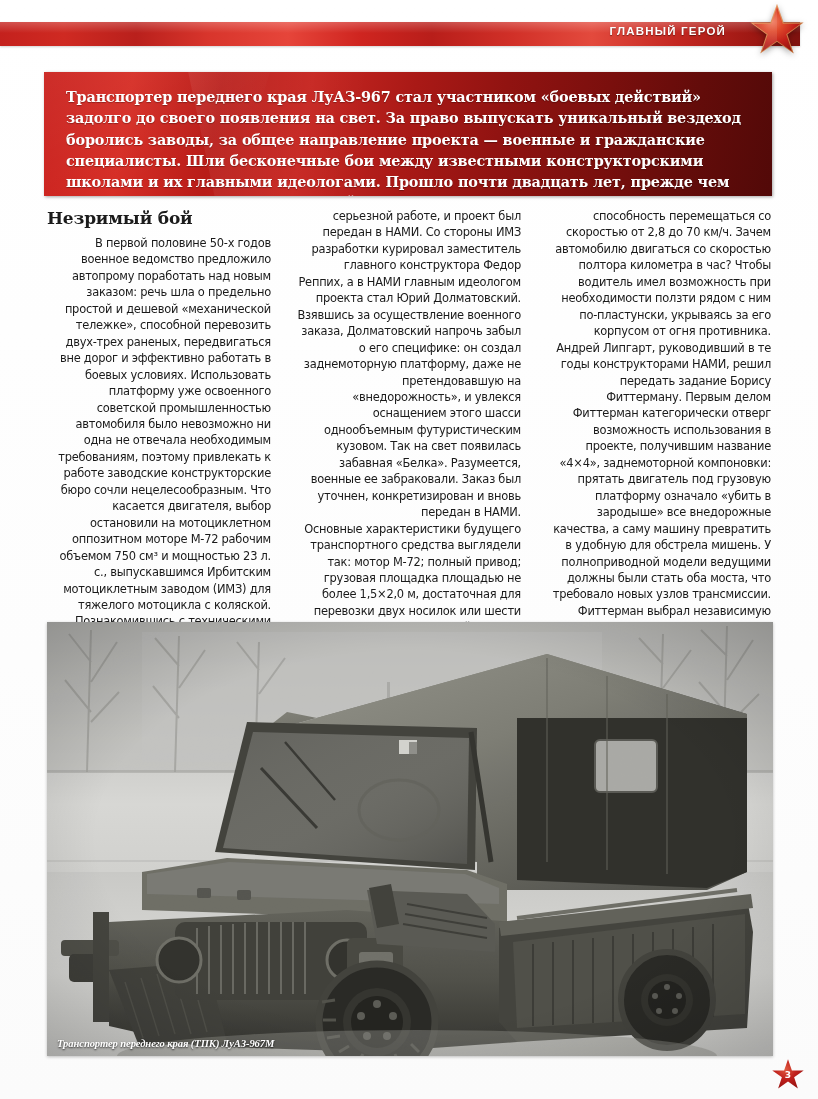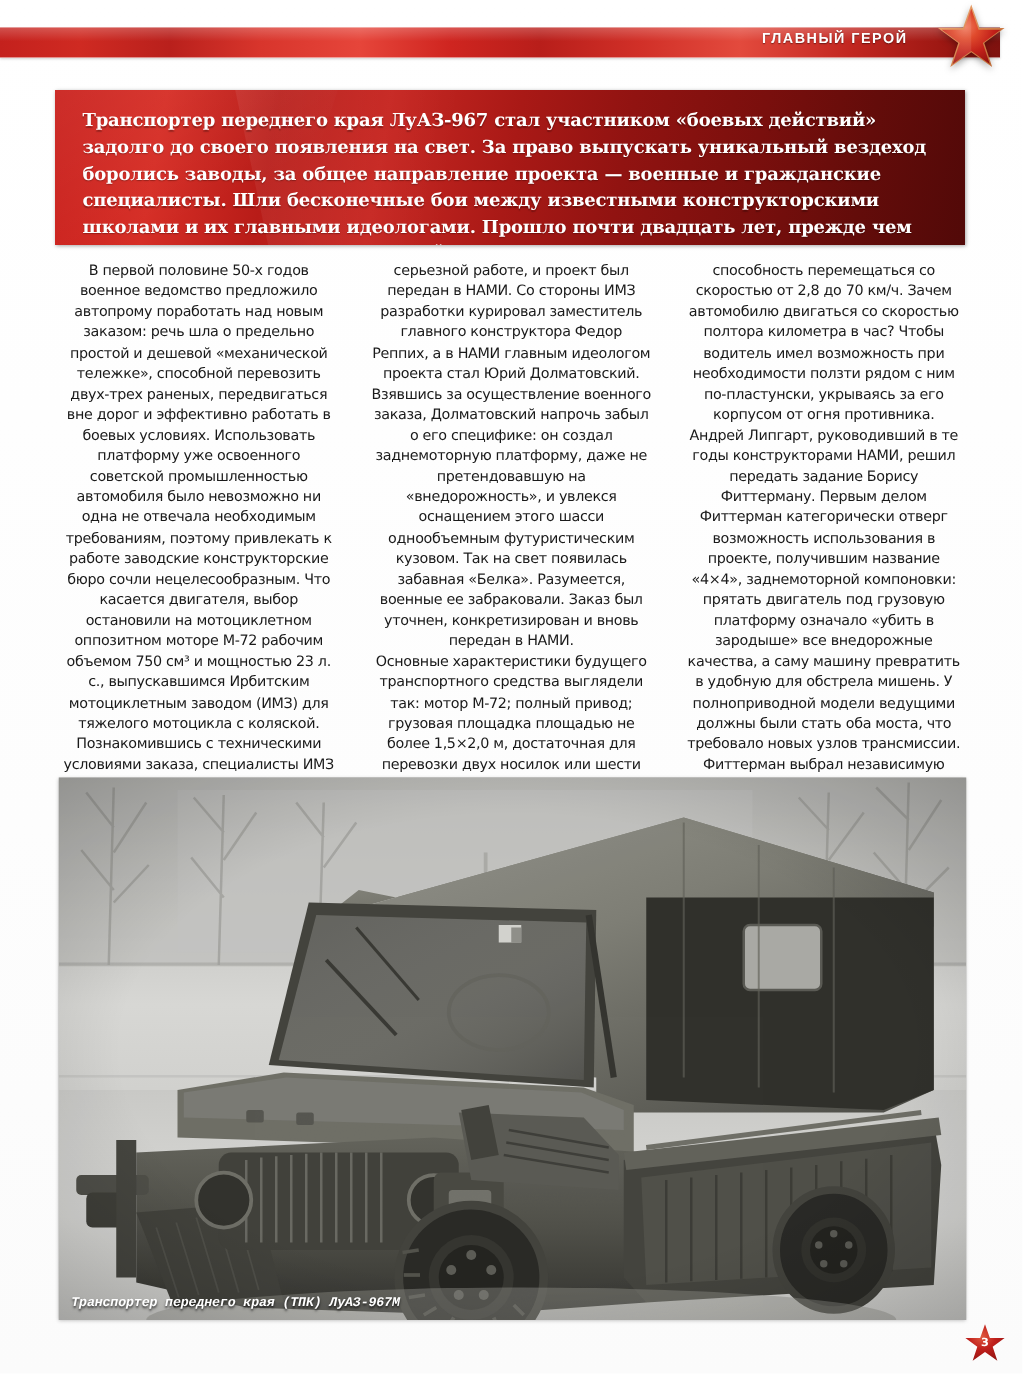--- a/index.html
+++ b/index.html
@@ -132,21 +132,21 @@
     color: #1b1b1b;
     margin-bottom: 7px;
     letter-spacing: -0.2px;
   }
 
   .body-text {
     font-family: "DejaVu Sans", "Liberation Sans", sans-serif;
     font-size: 11.45px;
     line-height: 16.45px;
     color: #1a1a1a;
-    text-align: center;
+    text-align: right;
     letter-spacing: -0.25px;
     white-space: pre-line;
   }
   .body-text + .body-text { margin-top: 0; }
 
   
   .photo-frame {
     position: absolute;
     left: 47px;
     top: 622px;
@@ -157,21 +157,21 @@
     box-shadow: 0 1px 3px rgba(0,0,0,.25);
   }
   .photo-canvas { position:absolute; inset:0; }
 
   .photo-caption {
     position: absolute;
     left: 10px;
     bottom: 7px;
     z-index: 40;
     color: #ffffff;
-    font-family: Liberation Mono, monospace;
+    font-family: Liberation Serif, serif;
     font-style: italic;
     font-weight: bold;
     font-size: 10.6px;
     letter-spacing: -0.1px;
     text-shadow: 0 1px 2px rgba(0,0,0,.75);
     white-space: nowrap;
   }
 
   
   .page-star {
@@ -222,20 +222,21 @@
 
   <div class="intro-box">
     <div class="ray"></div>
     <div class="ray2"></div>
     <div class="intro-text">Транспортер переднего края ЛуАЗ-967 стал участником «боевых действий» задолго до своего появления на свет. За право выпускать уникальный вездеход боролись заводы, за общее направление проекта — военные и гражданские специалисты. Шли бесконечные бои между известными конструкторскими школами и их главными идеологами. Прошло почти двадцать лет, прежде чем ТПК, наконец, добрался до конвейера.</div>
   </div>
 
   <div class="columns">
 
     <div class="col">
+      <div class="section-heading">Незримый бой</div>
       <div class="body-text">В первой половине 50-х годов военное ведомство предложило автопрому поработать над новым заказом: речь шла о предельно простой и дешевой «механической тележке», способной перевозить двух-трех раненых, передвигаться вне дорог и эффективно работать в боевых условиях. Использовать платформу уже освоенного советской промышленностью автомобиля было невозможно    ни одна не отвечала необходимым требованиям, поэтому привлекать к работе заводские конструкторские бюро сочли нецелесообразным. Что касается двигателя, выбор остановили на мотоциклетном оппозитном моторе М-72 рабочим объемом 750 см³ и мощностью 23 л. с., выпускавшимся Ирбитским мотоциклетным заводом (ИМЗ) для тяжелого мотоцикла с коляской. Познакомившись с техническими условиями заказа, специалисты ИМЗ вынуждены были признать, что не готовы к столь</div>
     </div>
 
     <div class="col">
       <div class="body-text">серьезной работе, и проект был передан в НАМИ. Со стороны ИМЗ разработки курировал заместитель главного конструктора Федор Реппих, а в НАМИ главным идеологом проекта стал Юрий Долматовский. Взявшись за осуществление военного заказа, Долматовский напрочь забыл о его специфике: он создал заднемоторную платформу, даже не претендовавшую на «внедорожность», и увлекся оснащением этого шасси однообъемным футуристическим кузовом. Так на свет появилась забавная «Белка». Разумеется, военные ее забраковали. Заказ был уточнен, конкретизирован и вновь передан в НАМИ.</div>
       <div class="body-text">Основные характеристики будущего транспортного средства выглядели так: мотор М-72; полный привод; грузовая площадка площадью не более 1,5×2,0 м, достаточная для перевозки двух носилок или шести сидячих раненых; дорожный просвет 300 мм; готовность преодолевать подъемы крутизной до 30° и водные преграды;</div>
     </div>
 
     <div class="col">
       <div class="body-text">способность перемещаться со скоростью от 2,8 до 70 км/ч. Зачем автомобилю двигаться со скоростью полтора километра в час? Чтобы водитель имел возможность при необходимости ползти рядом с ним по-пластунски, укрываясь за его корпусом от огня противника.</div>

